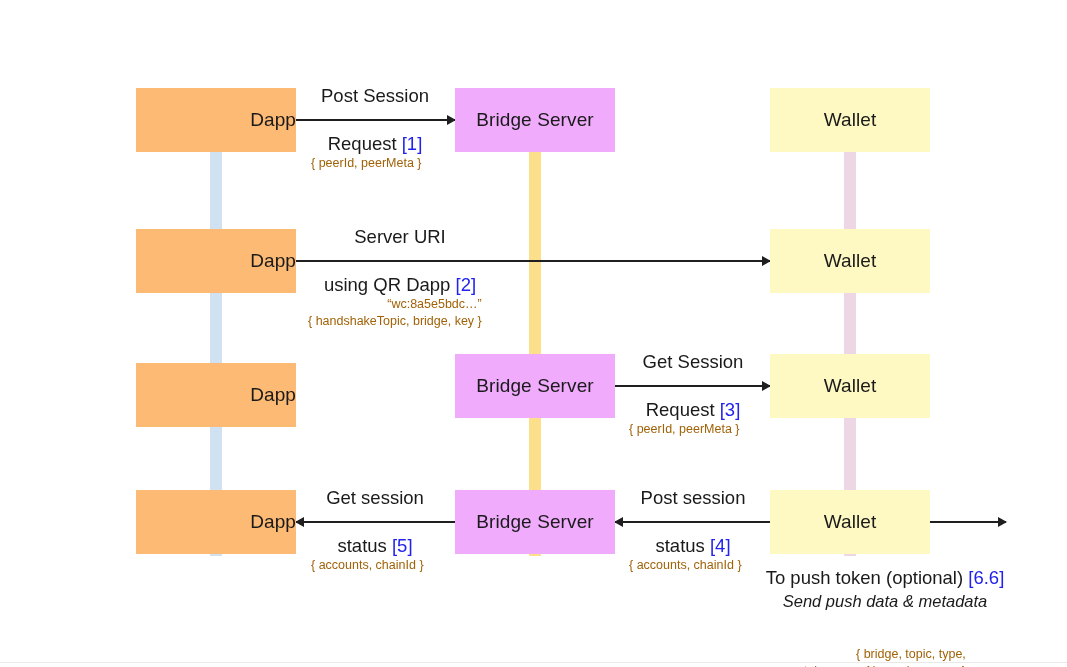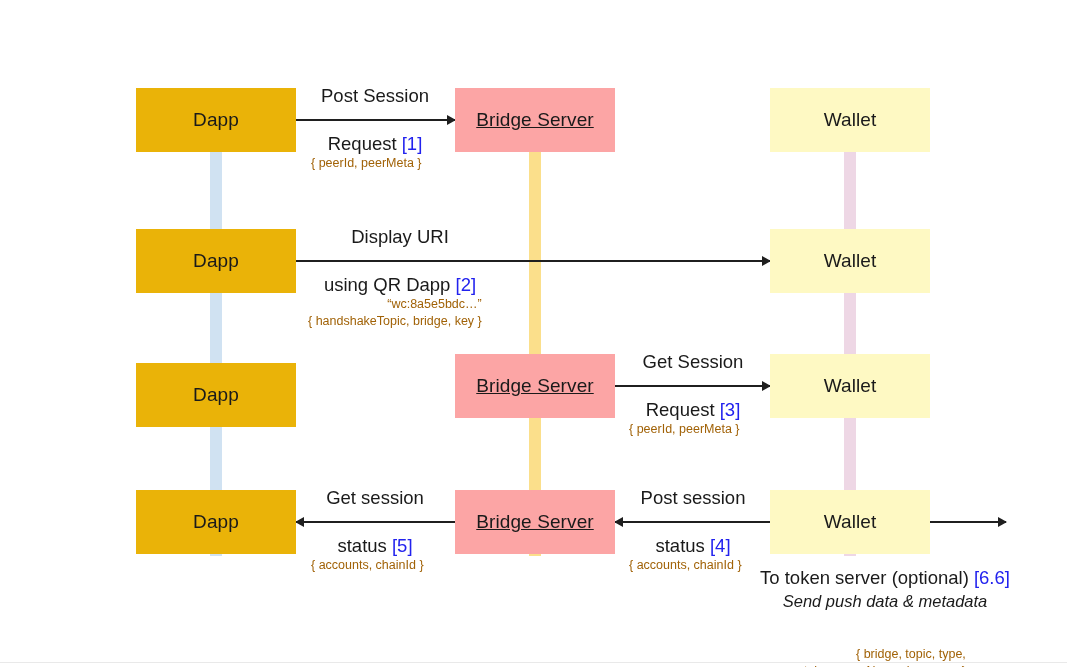--- a/index.html
+++ b/index.html
@@ -26,22 +26,22 @@
     position: absolute;
     display: flex;
     align-items: center;
     justify-content: center;
     box-sizing: border-box;
     font-size: 19px;
     color: #1a1a1a;
     letter-spacing: .1px;
     white-space: nowrap;
   }
-  .node.dapp   { background: #eab308; }
-  .node.bridge { background: #fca5a5; text-decoration: underline; }
+  .node.dapp   { background: #fdba74; justify-content: flex-end; }
+  .node.bridge { background: #f0abfc; }
   .node.wallet { background: #fef9c3; }
 
   
   .lifeline {
     position: absolute;
     width: 12px;
   }
   .lifeline.dapp   { background: #d0e2f2; }
   .lifeline.bridge { background: #fbdf8b; }
   .lifeline.wallet { background: #eed7e5; }
@@ -169,21 +169,21 @@
   <div class="payload" style="left:311px; top:131px;">{ peerId, peerMeta }</div>
 
   <div class="node dapp" style="left:136px; top:229px; width:160px; height:64px;">
       <span>Dapp</span>
     </div>
   <div class="node wallet" style="left:770px; top:229px; width:160px; height:64px;">
       <span>Wallet</span>
     </div>
 
   <div class="msg-label" style="left:305px; top:201px; width:190px;">
-    <span>Display URI</span><br>
+    <span>Server URI</span><br>
     <span>using QR Dapp </span><span class="step">[2]</span>
   </div>
   <div class="payload" style="left:308px; top:272px;text-align:right;">“wc:8a5e5bdc…”
 { handshakeTopic, bridge, key }</div>
 
   <div class="node dapp" style="left:136px; top:363px; width:160px; height:64px;">
       <span>Dapp</span>
     </div>
   <div class="node bridge" style="left:455px; top:354px; width:160px; height:64px;">
       <span>Bridge Server</span>
@@ -215,21 +215,21 @@
   <div class="payload" style="left:629px; top:533px;">{ accounts, chainId }</div>
 
   <div class="msg-label" style="left:300px; top:462px; width:150px;">
     <span>Get session</span><br>
     <span>status </span><span class="step">[5]</span>
   </div>
   <div class="payload" style="left:311px; top:533px;">{ accounts, chainId }</div>
 
   <div class="push-note" style="left:740px; top:566px; width:290px;">
     <div class="push-title">
-      <span>To token server (optional) </span><span class="step">[6.6]</span>
+      <span>To push token (optional) </span><span class="step">[6.6]</span>
     </div>
     <div class="push-sub">Send push data &amp; metadata</div>
   </div>
   <div class="payload" style="left:790px; top:622px;text-align:right;">{ bridge, topic, type,
     token, peerName, language }</div>
 
   <div class="baseline" style="top:662px;"></div>
 
 </div>
 

